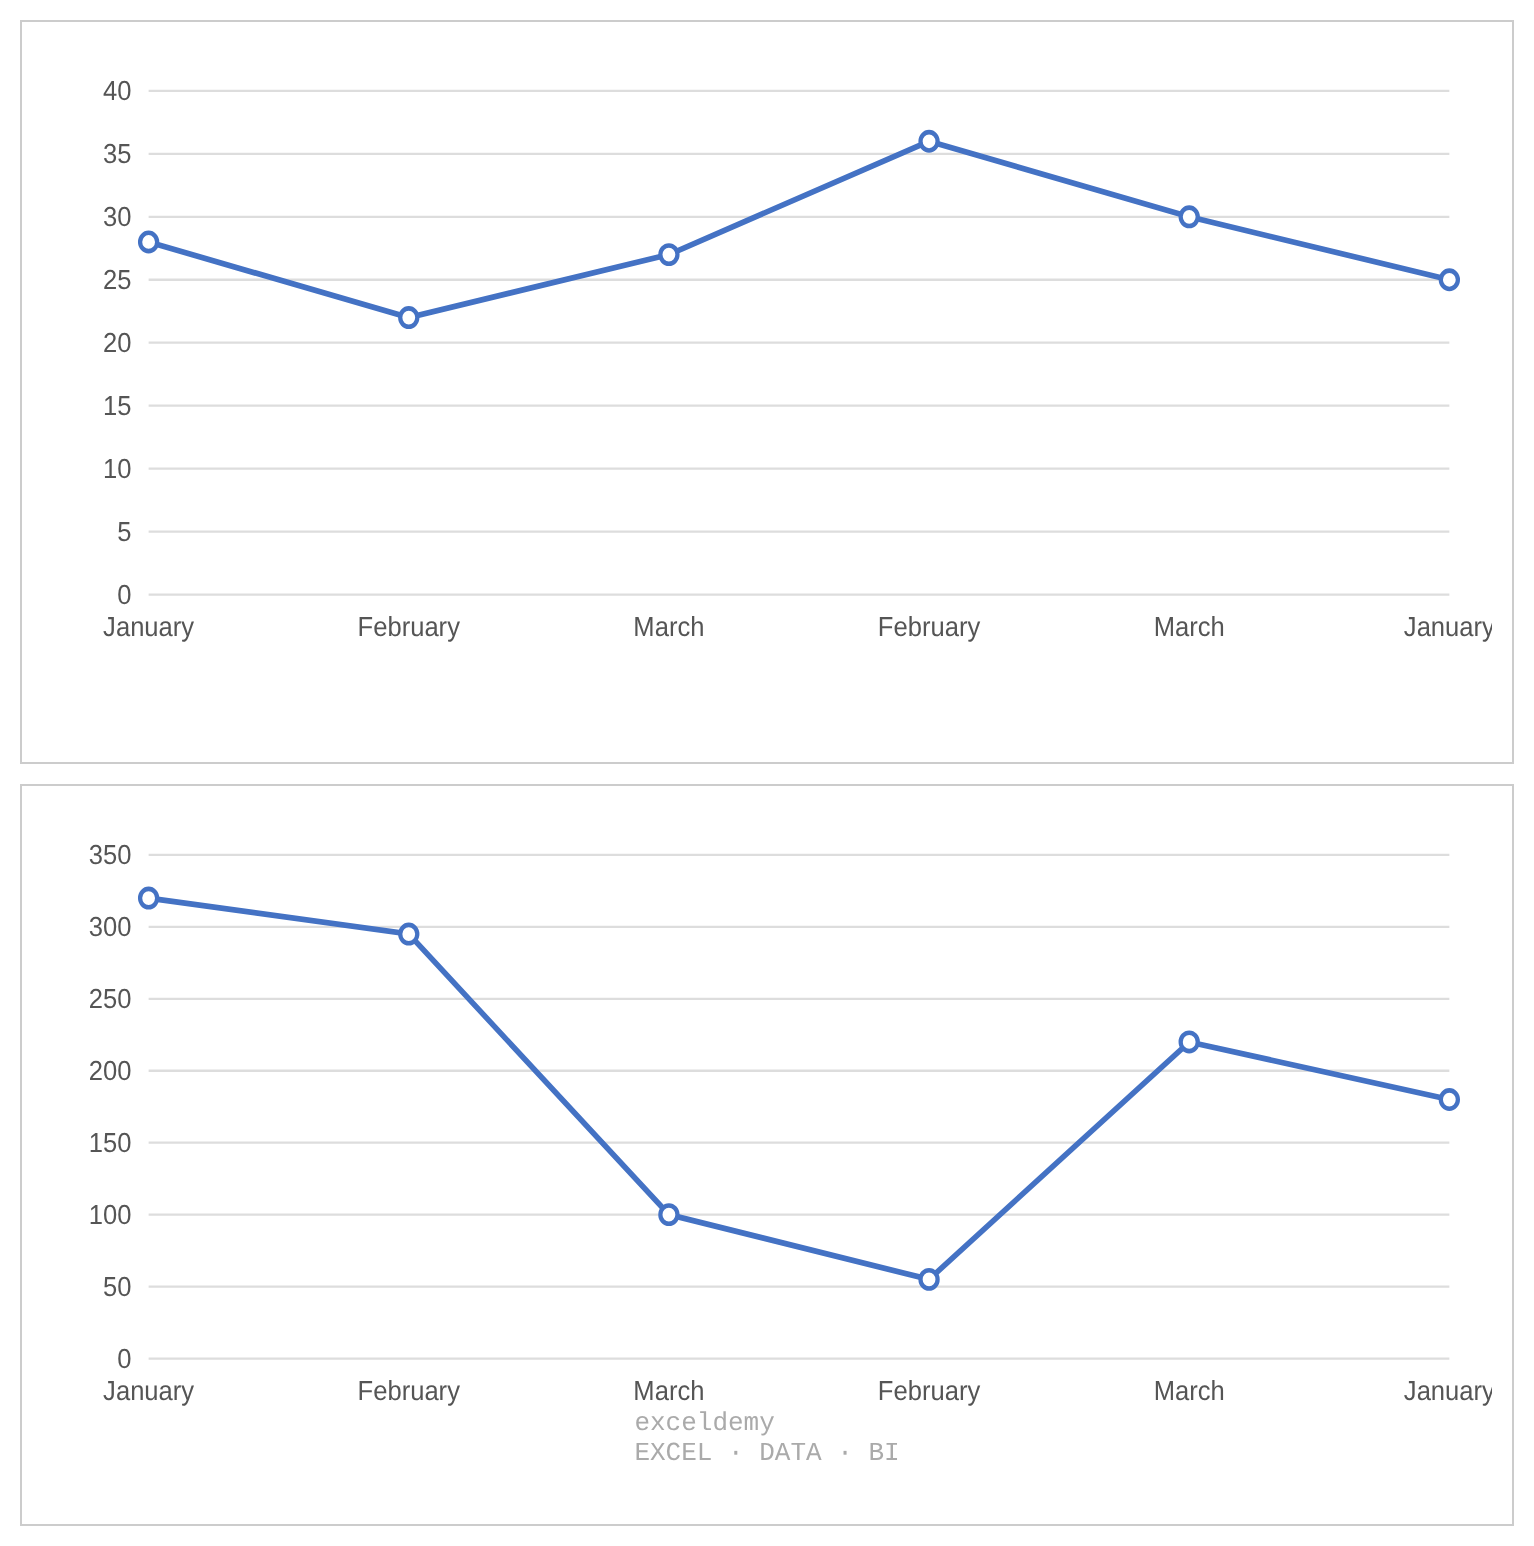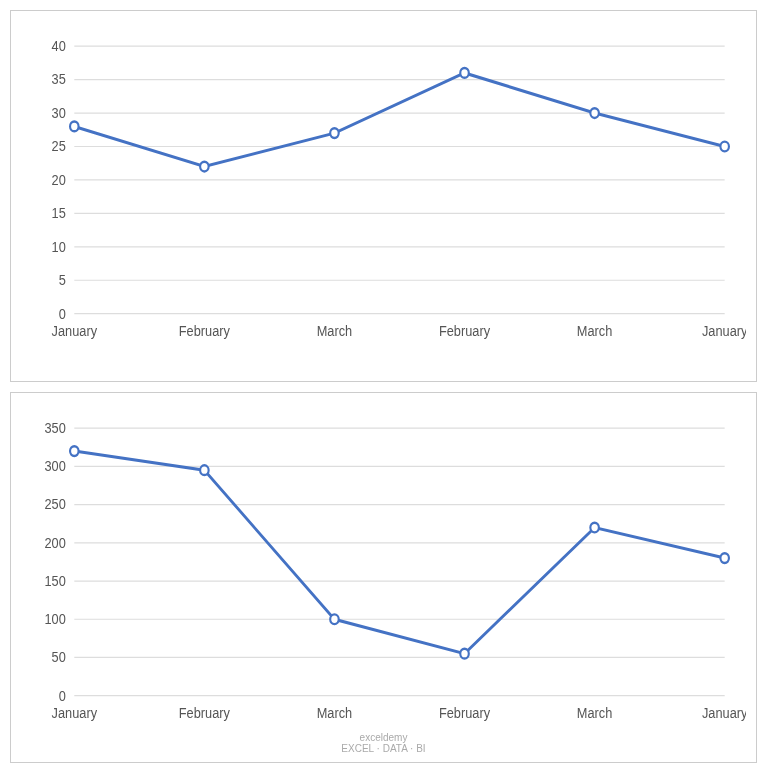--- a/index.html
+++ b/index.html
@@ -10,21 +10,21 @@
       font-family: Arial, sans-serif;
       display: flex;
       flex-direction: column;
       padding: 10px;
       gap: 10px;
     }
     .chart-container {
       flex: 1;
       border: 1px solid #ccc;
       background: #fff;
-      padding: 15px 10px 6px 10px;
+      padding: 15px 10px 26px 10px;
       display: flex;
       flex-direction: column;
       align-items: center;
     }
     .chart-title {
       font-size: 20px;
       font-weight: normal;
       color: #333;
       margin-bottom: 8px;
       text-align: center;
@@ -49,24 +49,25 @@
     .chart-line {
       fill: none;
       stroke: #4472C4;
       stroke-width: 2.5;
     }
     .watermark {
       position: absolute;
       bottom: 2px;
       left: 50%;
       transform: translateX(-50%);
-      font-size: 10px;
+      font-size: 13px;
       color: #aaa;
-      text-align: center;
+      text-align: left;
       white-space: nowrap;
+      font-family: Liberation Mono, monospace;
     }
   </style>
 </head>
 <body>
 
 <div class="chart-container">
   <div class="chart-title"></div>
   <div class="chart-area">
     <svg id="age-svg" viewBox="0 0 680 280" preserveAspectRatio="none">
         <line class="grid-line" x1="50" y1="10" x2="660" y2="10"></line>

